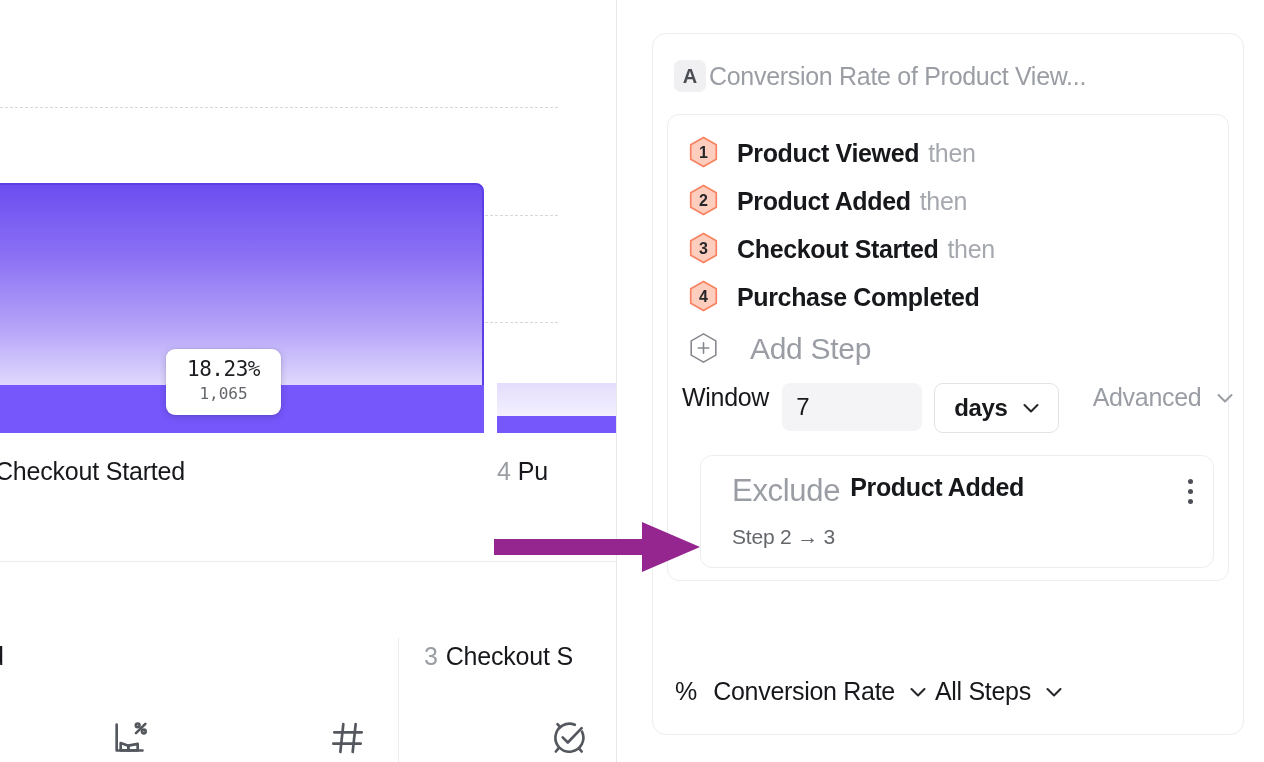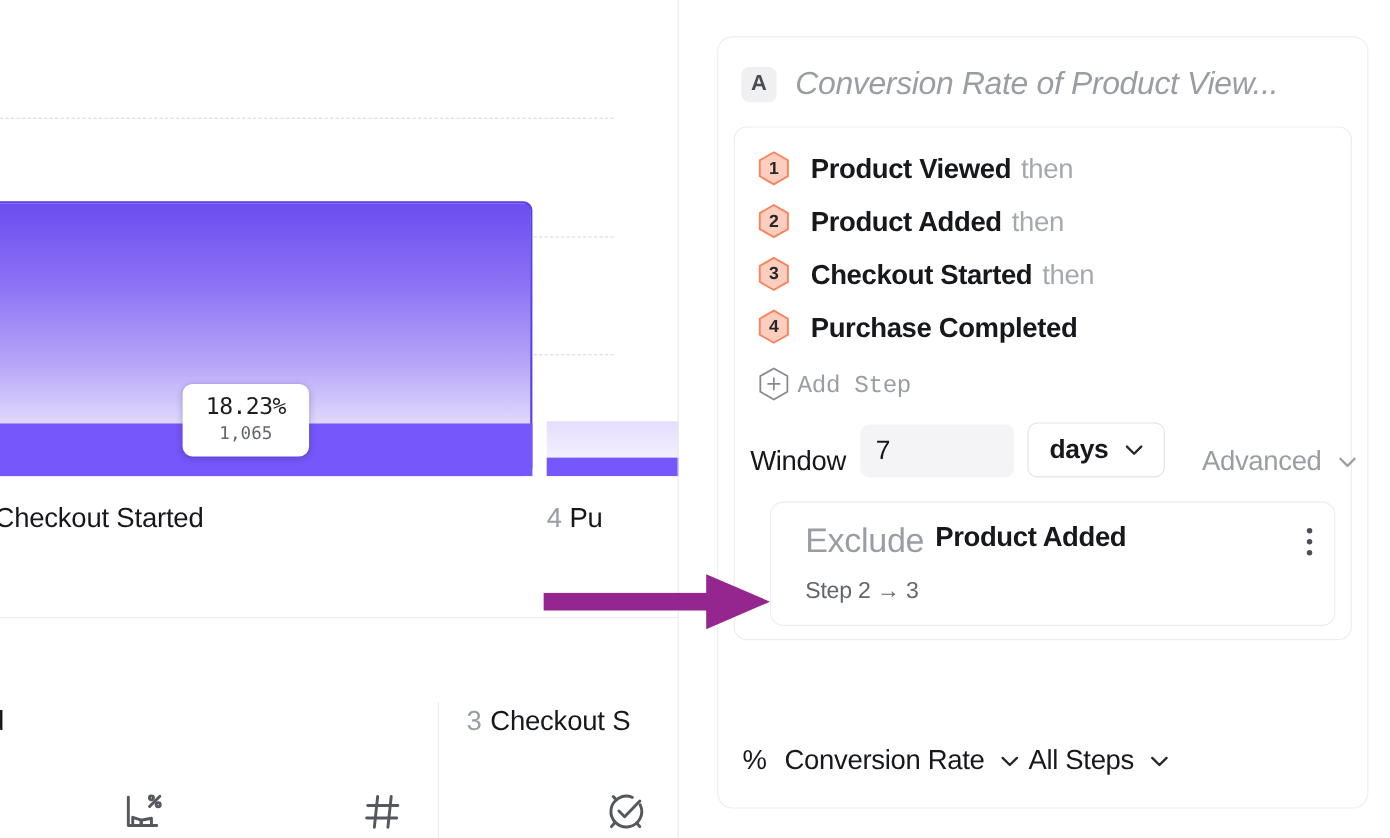--- a/index.html
+++ b/index.html
@@ -202,27 +202,26 @@
     border-radius: 7px;
     display: flex;
     align-items: center;
     justify-content: center;
     font-size: 20px;
     font-weight: bold;
     color: #4a4d53;
     flex: none;
   }
   .panel-title {
-    margin-left: 17px;
-    font-size: 29px;
+    margin-left: 3px;
+    font-size: 25px;
     color: #9a9ea4;
     letter-spacing: -0.3px;
     white-space: nowrap;
     overflow: hidden;
-    font-style: italic;
   }
 
   .steps-card {
     margin: 0 14px;
     border: 1.5px solid #ededef;
     border-radius: 12px;
     padding: 14px 0 12px 0;
   }
   .step-row {
     display: flex;
@@ -262,30 +261,29 @@
   }
 
   .add-step-row {
     display: flex;
     align-items: center;
     padding: 11px 0 3px 20px;
   }
   .hexplus { width: 31px; height: 34px; flex: none; color: #86898f; }
   .hexplus svg { display: block; width: 31px; height: 34px; }
   .add-step-label {
-    margin-left: 6px;
-    font-size: 22px;
+    margin-left: 31px;
+    font-size: 30px;
     color: #9a9ea4;
     letter-spacing: -0.3px;
-    font-family: Liberation Mono, monospace;
   }
 
   .window-row {
     display: flex;
-    align-items: flex-end;
+    align-items: flex-start;
     padding: 14px 0 0 14px;
   }
   .window-label {
     font-size: 25px;
     color: #16181b;
     letter-spacing: -0.3px;
   }
   .window-input {
     margin-left: 13px;
     width: 140px;

